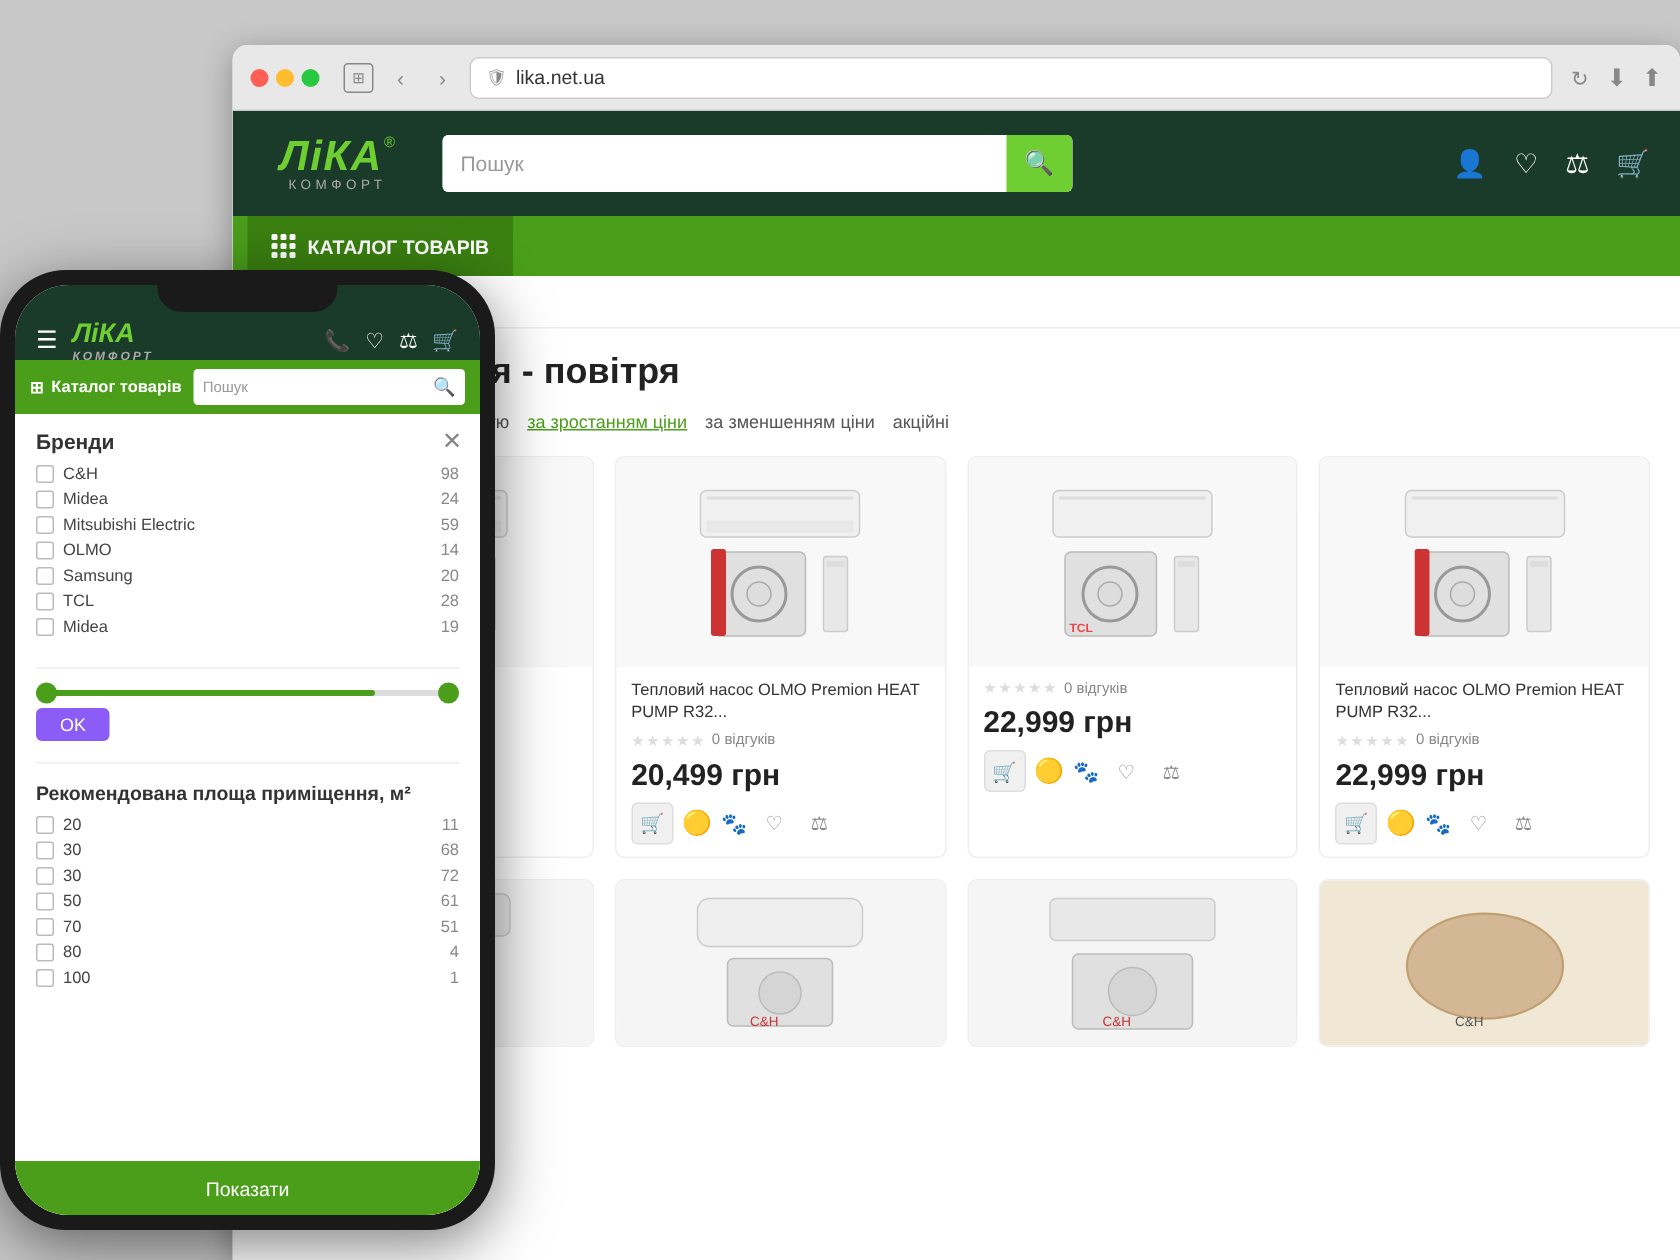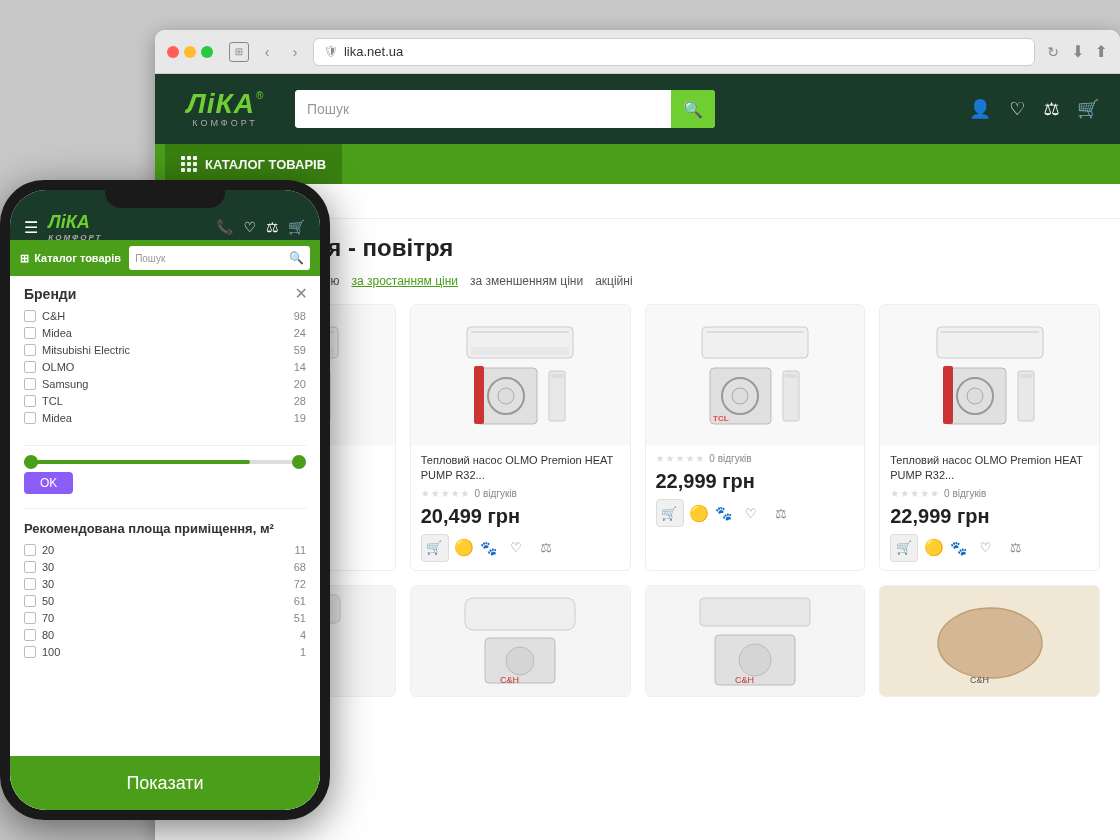--- a/index.html
+++ b/index.html
@@ -642,22 +642,22 @@
       font-weight: bold;
       color: #333;
       margin-bottom: 8px;
     }
 
     .show-btn {
       background: #4a9e1a;
       color: white;
       border: none;
       width: 100%;
-      height: 54px;
-      font-size: 18px;
+      height: 36px;
+      font-size: 13px;
       cursor: pointer;
       position: absolute;
       bottom: 0;
       left: 0;
     }
 
     
     .ac-svg-container {
       width: 100%;
       height: 100%;

